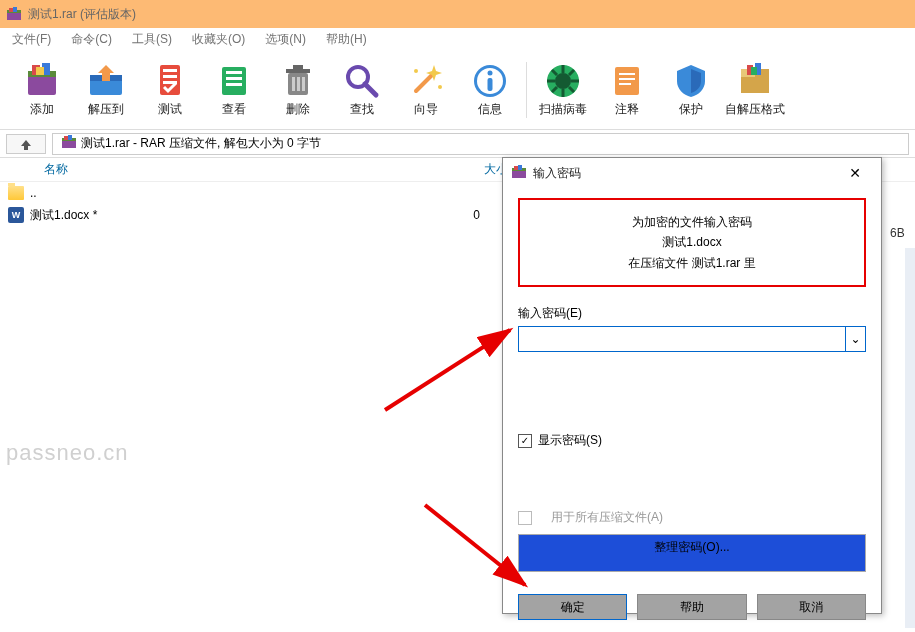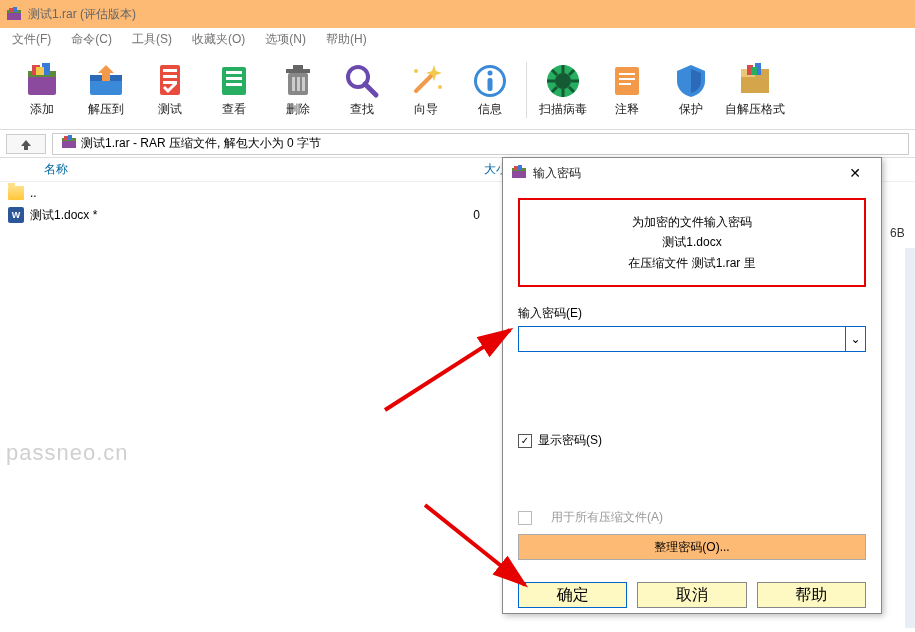--- a/index.html
+++ b/index.html
@@ -55,24 +55,24 @@
     .field-label { font-size: 12px; margin-bottom: 4px; }
     .input-wrap { display: flex; }
     .pw-input { flex:1; height: 26px; border: 1px solid #0066cc; padding: 0 6px; outline: none; font-size: 12px; }
     .pw-drop { width: 20px; height: 26px; border: 1px solid #0066cc; border-left: none; display:flex; align-items:center; justify-content:center; background:#fff; }
 
     .chk-row { display: flex; align-items: center; gap: 6px; margin-top: 80px; }
     .chk-row2 { display: flex; align-items: center; gap: 19px; margin-top: 60px; }
     .chk { width: 14px; height: 14px; border: 1px solid #555; display:flex; align-items:center; justify-content:center; font-size:10px; }
     .chk.disabled { border-color: #bbb; color:#bbb; }
 
-    .manage-btn { margin-top: 8px; width: 100%; height: 26px; border: 1px solid #aaa; background: #fdba74; text-align: center; line-height: 24px; font-size: 12px; cursor: default; }
+    .manage-btn { margin-top: 8px; width: 100%; height: 38px; border: 1px solid #aaa; background: #1d4ed8; text-align: center; line-height: 24px; font-size: 12px; cursor: default; }
 
     .dlg-buttons { display: flex; gap: 10px; justify-content: space-between; padding: 12px 15px; }
-    .dlg-btn { flex:1; height: 26px; border: 1px solid #888; background: #fef9c3; display:flex; align-items:center; justify-content:center; font-size: 16px; cursor: default; }
+    .dlg-btn { flex:1; height: 26px; border: 1px solid #888; background: #a3a3a3; display:flex; align-items:center; justify-content:center; font-size: 12px; cursor: default; }
     .dlg-btn.primary { border: 1px solid #0066cc; }
 
     
     .arrow { position: absolute; pointer-events: none; }
 
     
     .watermark { position: absolute; left: 6px; top: 440px; color: #d0d0d0; font-size: 22px; font-weight: 300; letter-spacing: 1px; }
 
     
     .right-strip { position: absolute; right: 0; top: 222px; width: 25px; height: 22px; display:flex; align-items:center; color:#333; font-size:12px; }
@@ -325,22 +325,22 @@
 
     <div class="chk-row2">
       <div class="chk disabled"></div>
       <span style="color:#999">用于所有压缩文件(A)</span>
     </div>
 
     <div class="manage-btn">整理密码(O)...</div>
   </div>
   <div class="dlg-buttons">
     <div class="dlg-btn primary">确定</div>
+    <div class="dlg-btn">帮助</div>
     <div class="dlg-btn">取消</div>
-    <div class="dlg-btn">帮助</div>
   </div>
 </div>
 
 <svg class="arrow" style="left:380px; top:295px;" width="150" height="120">
   <defs>
       <marker id="ah1" markerWidth="10" markerHeight="10" refX="8" refY="3" orient="auto">
         <path d="M0,0 L0,6 L9,3 z" fill="#e60000"></path>
       </marker>
     </defs>
   <line x1="5" y1="115" x2="130" y2="35" stroke="#e60000" stroke-width="4" marker-end="url(#ah1)"></line>

